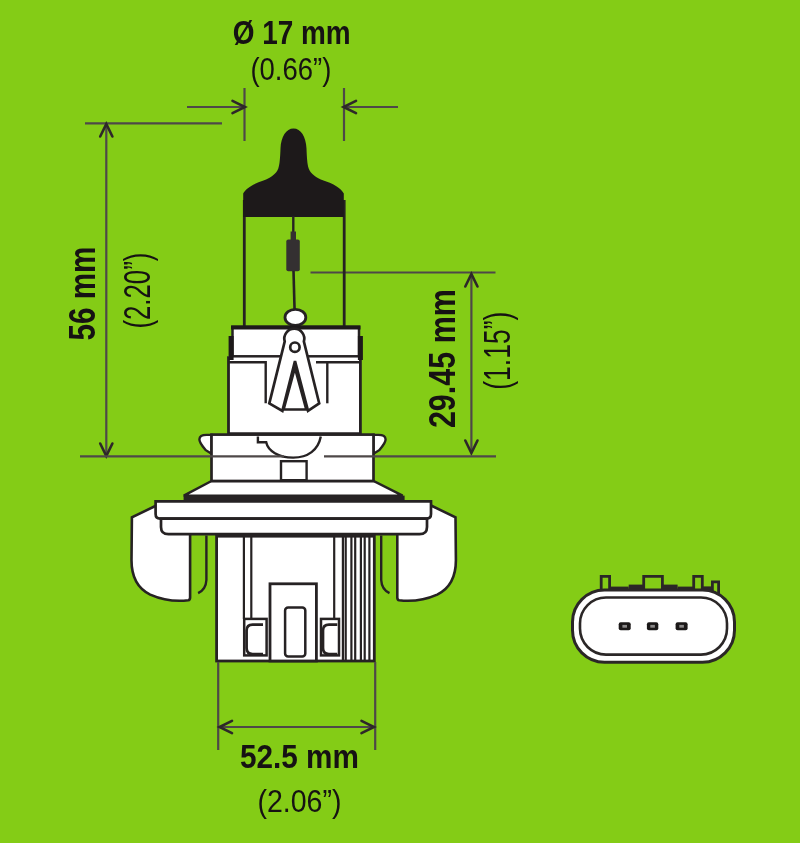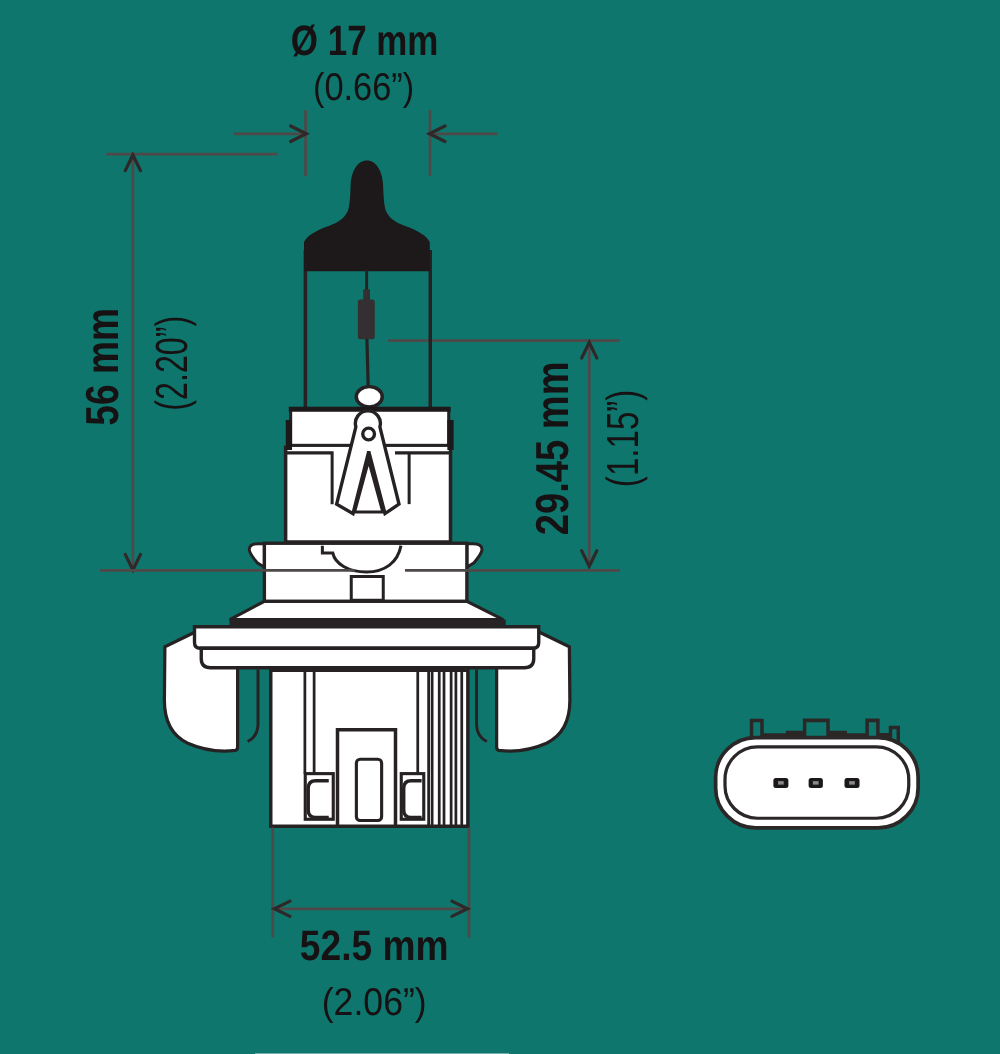--- a/index.html
+++ b/index.html
@@ -1,16 +1,16 @@
 <!DOCTYPE html>
 <html><head>
 <meta charset="utf-8">
 <style>
   html,body{margin:0;padding:0;background:#ffffff;}
-  #page{position:relative;width:800px;height:843px;background:#0f766e;overflow:hidden;}
+  #page{position:relative;width:800px;height:843px;background:#84cc16;overflow:hidden;}
   svg{position:absolute;left:0;top:0;}
   text{font-family:"Liberation Sans", sans-serif;fill:#161213;}
   .b{font-weight:bold;}
 </style>
 </head>
 <body>
 <div id="page">
 <svg width="800" height="843" viewBox="0 0 800 843">
 
   <g stroke="#4e4848" stroke-width="2.2" fill="none">

